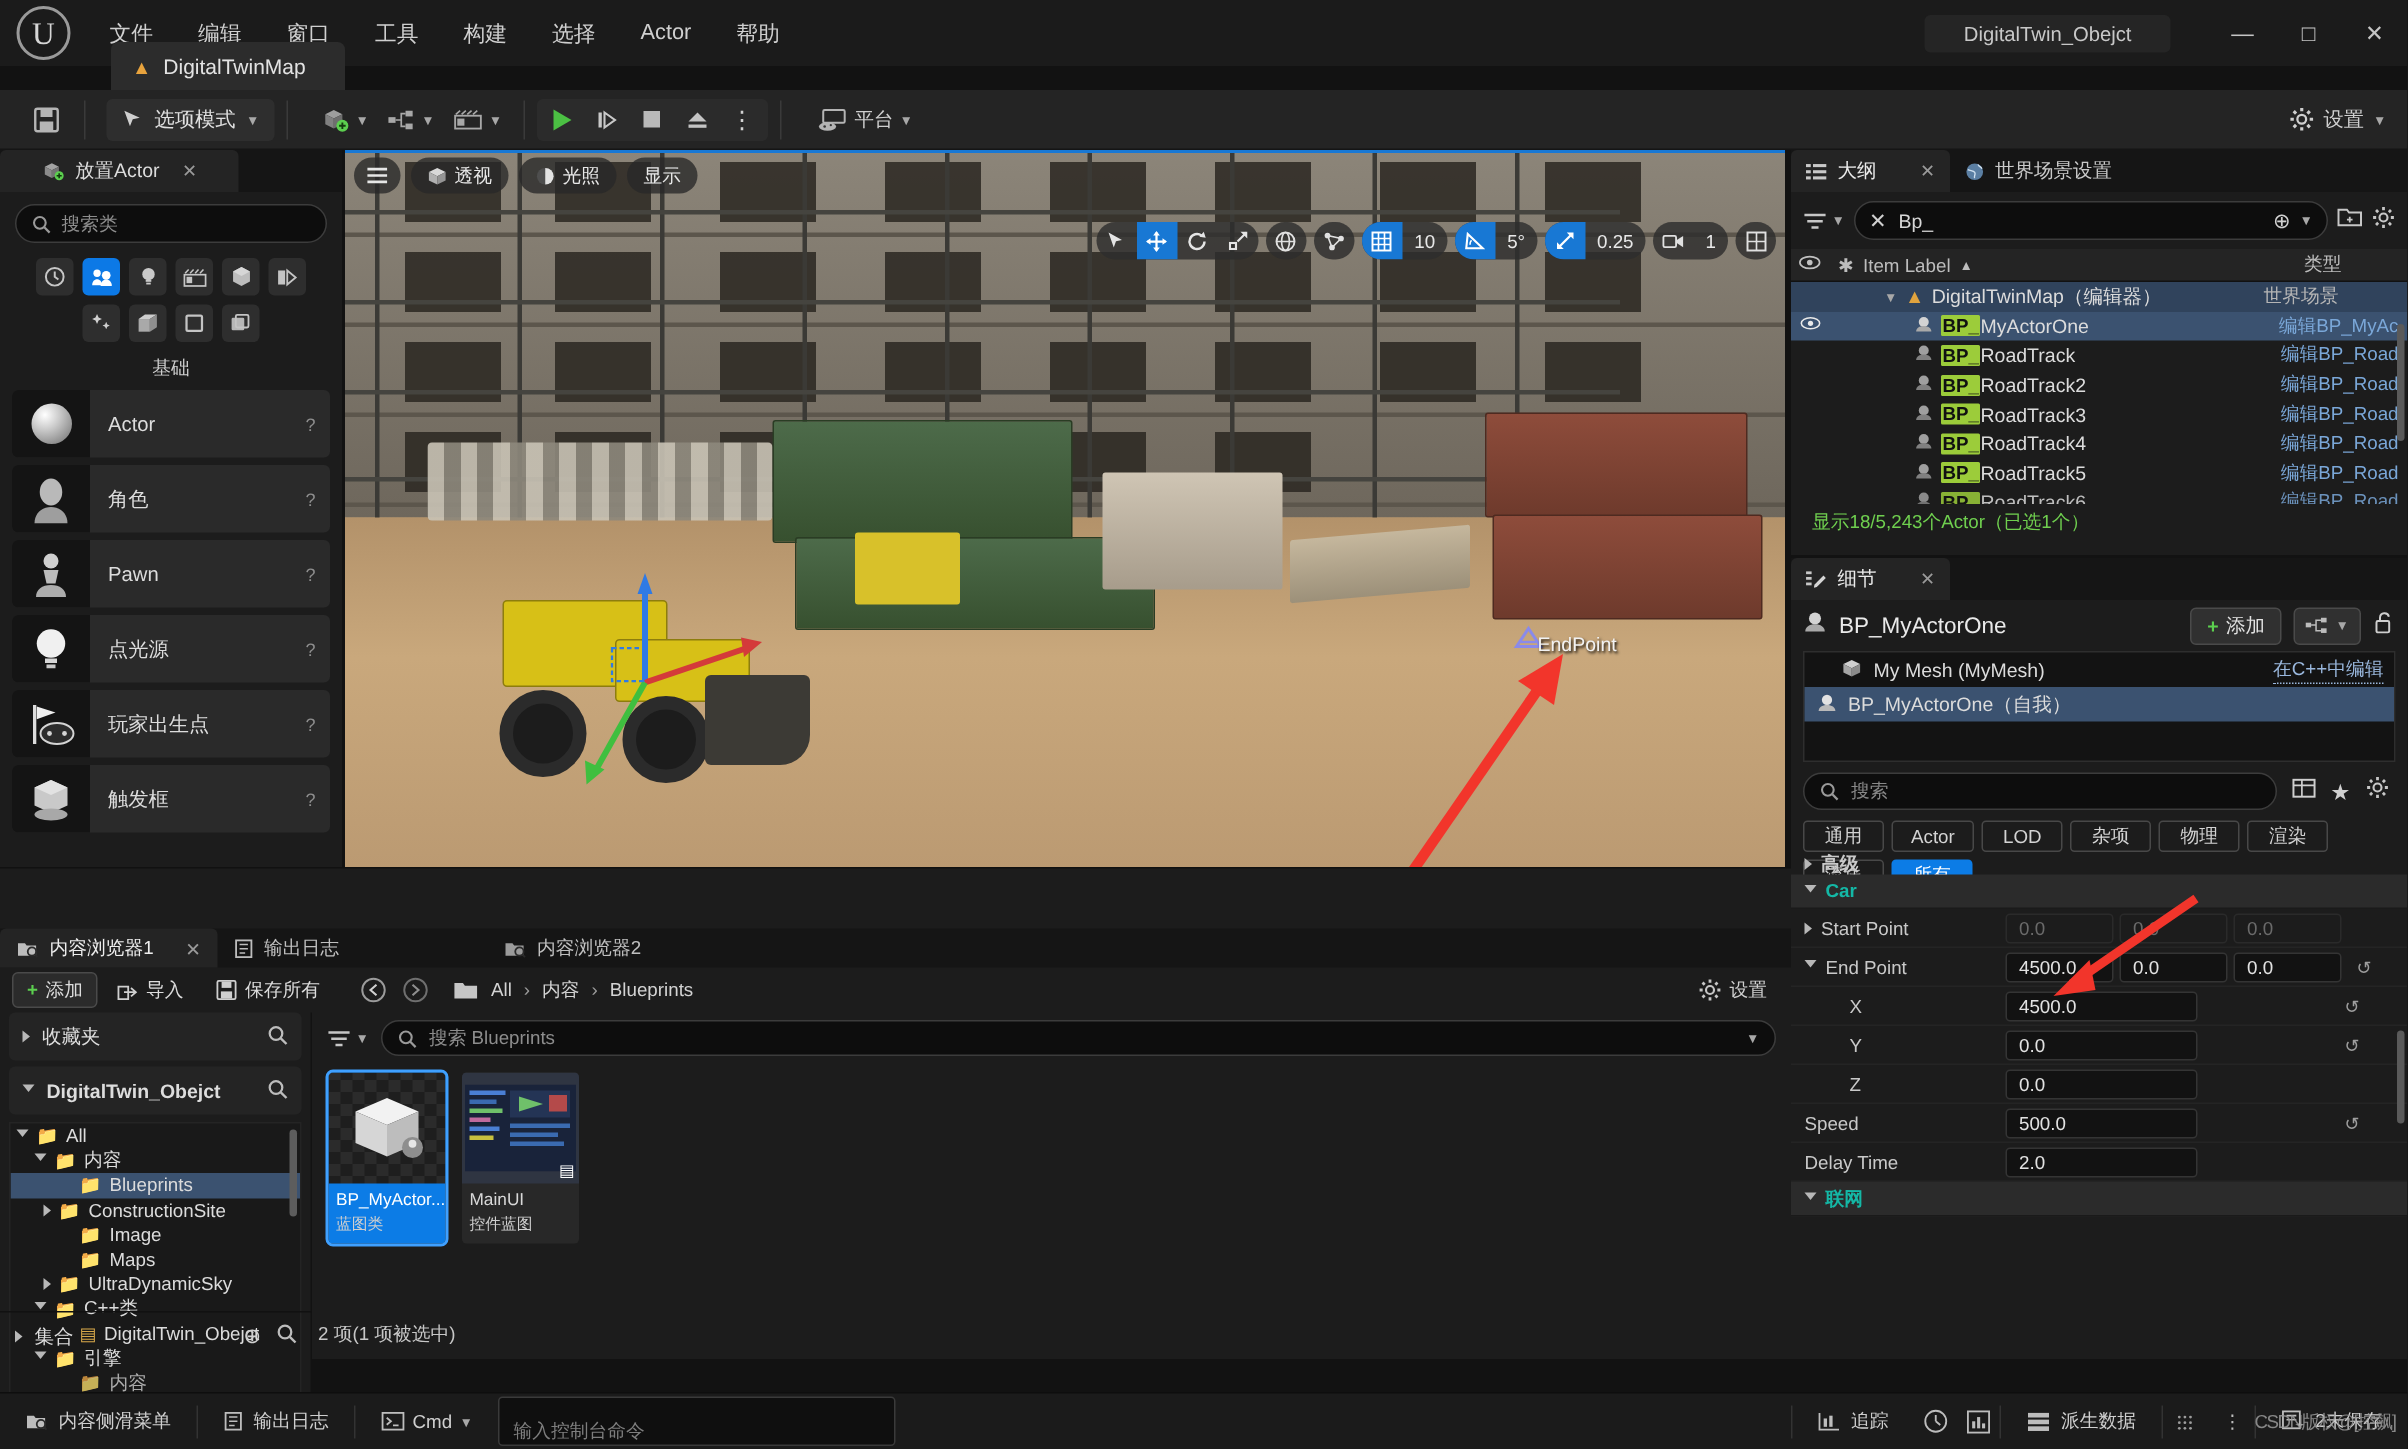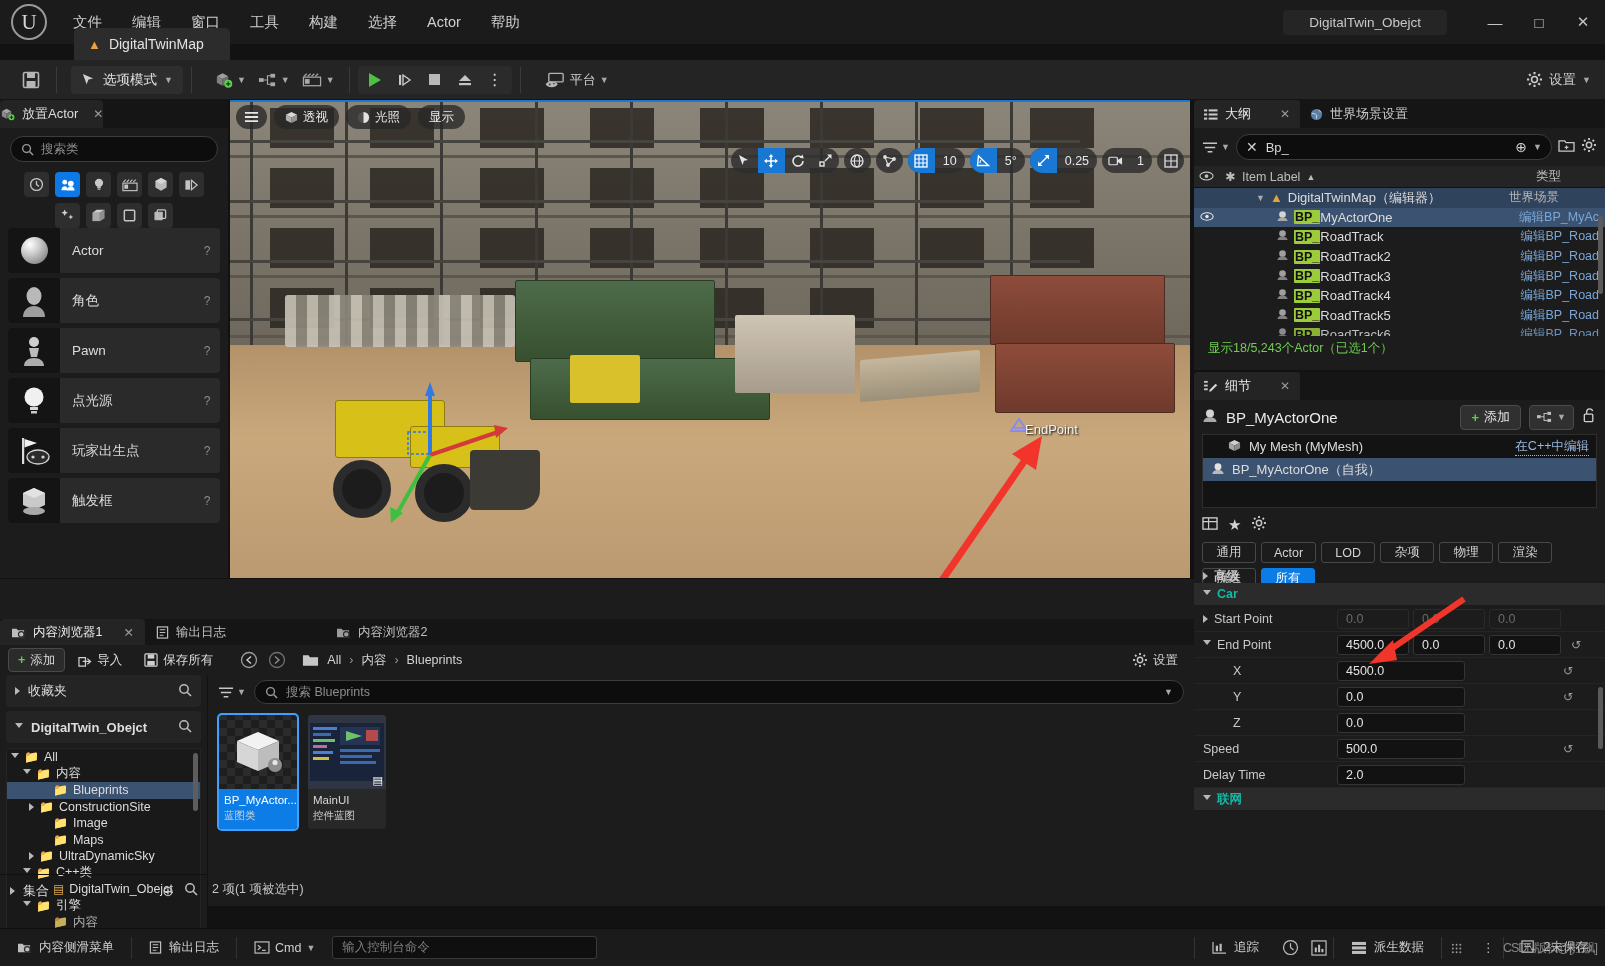--- a/index.html
+++ b/index.html
@@ -35,21 +35,21 @@
   .caret { font-size:9px; color:#a8a8a8; }
   .play-grp { display:flex; align-items:center; background:#2b2b2b; border-radius:4px; height:28px; padding:0 2px; }
   .play-grp .pb { width:30px; height:28px; display:flex; align-items:center; justify-content:center; }
   .tri-green { width:0;height:0; border-left:12px solid #4bc043; border-top:7px solid transparent; border-bottom:7px solid transparent; }
   .sq { width:11px; height:11px; background:#b9b9b9; }
   .settings-right { margin-left:auto; display:flex; align-items:center; gap:6px; padding-right:14px; font-size:13.5px; color:#cfcfcf; }
 
   
   .left-panel { position:absolute; top:100px; left:0; width:228px; height:478px; background:#1c1c1c; }
   .panel-tabbar { height:28px; display:flex; align-items:center; background:#151515; }
-  .panel-tab { height:28px; display:flex; align-items:center; gap:7px; padding:0 0; background:#242424; font-size:13px; color:#dcdcdc; border-top-left-radius:4px; border-top-right-radius:4px;}
+  .panel-tab { height:28px; display:flex; align-items:center; gap:7px; padding:0 28px; background:#242424; font-size:13px; color:#dcdcdc; border-top-left-radius:4px; border-top-right-radius:4px;}
   .panel-tab .x { margin-left:8px; color:#9a9a9a; font-size:12px; }
   .search-pill { margin:8px 10px 0 10px; height:26px; background:#0d0d0d; border:1px solid #3c3c3c; border-radius:13px; display:flex; align-items:center; gap:7px; padding:0 10px; font-size:12.5px; color:#8d8d8d; }
   .cat-grid { display:flex; flex-wrap:wrap; justify-content:center; gap:6px; padding:10px 14px 0 14px; }
   .cat-ico { width:25px; height:25px; border-radius:4px; background:#2e2e2e; display:flex; align-items:center; justify-content:center; font-size:13px; color:#c6c6c6; }
   .cat-ico.active { background:#0c79e6; color:#fff; }
   .cat-label { text-align:center; font-size:12.5px; color:#cfcfcf; padding:9px 0 6px 0; }
   .actor-list { padding:0 8px; }
   .actor-row { display:flex; align-items:center; height:45px; background:#2a2a2a; border-radius:4px; margin-bottom:5px; }
   .actor-thumb { width:52px; height:45px; background:#141414; border-radius:4px 0 0 4px; display:flex; align-items:center; justify-content:center; }
   .actor-name { flex:1; padding-left:12px; font-size:13.5px; color:#dcdcdc; }
@@ -161,21 +161,21 @@
   .as-thumb { height:74px; display:flex; align-items:center; justify-content:center; }
   .as-name { font-size:11.5px; color:#fff; padding:4px 5px 0 5px; line-height:1.25; }
   .as-type { font-size:10.5px; color:#cfcfcf; padding:2px 5px 6px 5px; }
   .cb-status { position:absolute; bottom:0; left:212px; font-size:12.5px; color:#c6c6c6; padding:5px 0 8px 0; }
   .collections { position:absolute; bottom:0; left:0; width:208px; height:32px; display:flex; align-items:center; gap:8px; padding:0 10px; border-top:1px solid #111; font-size:13px; color:#ddd; }
 
   
   .statusbar { position:absolute; bottom:0; left:0; width:1605px; height:38px; background:#1b1b1b; border-top:1px solid #0e0e0e; display:flex; align-items:center; }
   .sb-item { height:38px; display:flex; align-items:center; gap:7px; padding:0 17px; font-size:12.5px; color:#cfcfcf; }
   .sb-sep { width:1px; height:22px; background:#333; }
-  .cmd-in { width:265px; height:23px; background:#0f0f0f; border:1px solid #3a3a3a; border-radius:3px; display:flex; align-items:center; padding:0 9px; font-size:12.5px; color:#7e7e7e; }
+  .cmd-in { width:265px; height:33px; background:#0f0f0f; border:1px solid #3a3a3a; border-radius:3px; display:flex; align-items:flex-end; padding:0 9px; font-size:12.5px; color:#7e7e7e; }
   .sb-right { margin-left:auto; display:flex; align-items:center; }
   .watermark { position:absolute; right:8px; bottom:9px; font-size:12.5px; color:#9a9a9a; opacity:.85; letter-spacing:-1px; }
 </style>
 </head>
 <body>
 
 <div class="app">
 
   <div class="titlebar">
     <div class="ue-logo">
@@ -375,20 +375,21 @@
             <rect x="2.5" y="2.5" width="11" height="11" rx="1" fill="none" stroke="#c4c4c4" stroke-width="1.6"></rect>
           </svg>
       </div>
       <div class="cat-ico">
         <svg width="15" height="15" viewBox="0 0 16 16">
             <rect x="1.5" y="4" width="9" height="9" rx="1" fill="#b7b7b7"></rect>
             <rect x="4.5" y="2" width="9" height="9" rx="1" fill="none" stroke="#c4c4c4" stroke-width="1.3"></rect>
           </svg>
       </div>
     </div>
+    <div class="cat-label">基础</div>
     <div class="actor-list">
       <div class="actor-row">
         <div class="actor-thumb">
           <div class="ball"></div>
         </div>
         <div class="actor-name">Actor</div>
         <div class="help-q">?</div>
       </div>
       <div class="actor-row">
         <div class="actor-thumb">
@@ -915,20 +916,27 @@
         <span>
           <svg width="14" height="13" viewBox="0 0 15 14">
               <circle cx="7.5" cy="5" r="3.7" fill="#e2e2e2"></circle>
               <path d="M1.5 13c0-2.7 2.6-4.3 6-4.3s6 1.6 6 4.3z" fill="#b9b9b9"></path>
             </svg>
         </span>
         <span>BP_MyActorOne（自我）</span>
       </div>
     </div>
     <div class="dt-search">
+      <div class="dt-sbox">
+        <svg width="13" height="13" viewBox="0 0 14 14">
+            <circle cx="6" cy="6" r="4.2" fill="none" stroke="#9a9a9a" stroke-width="1.5"></circle>
+            <path d="M9.2 9.2L13 13" stroke="#9a9a9a" stroke-width="1.6"></path>
+          </svg>
+        <span>搜索</span>
+      </div>
       <span>
         <svg width="16" height="15" viewBox="0 0 17 16">
             <rect x="1" y="2" width="15" height="12" fill="none" stroke="#cfcfcf" stroke-width="1.4"></rect>
             <path d="M1 6h15M7 2v12" stroke="#cfcfcf" stroke-width="1.2"></path>
           </svg>
       </span>
       <span style="color:#d0d0d0;font-size:15px;">★</span>
       <span style="margin-right:4px;">
         <svg width="16" height="16" viewBox="0 0 18 18">
             <circle cx="9" cy="9" r="3" fill="none" stroke="#c6c6c6" stroke-width="1.6"></circle>

